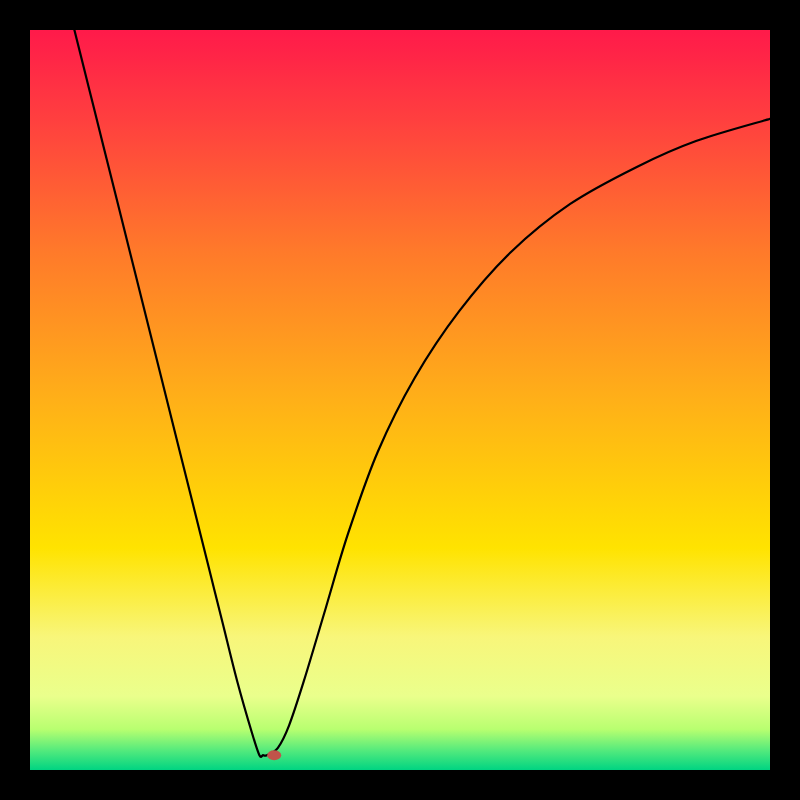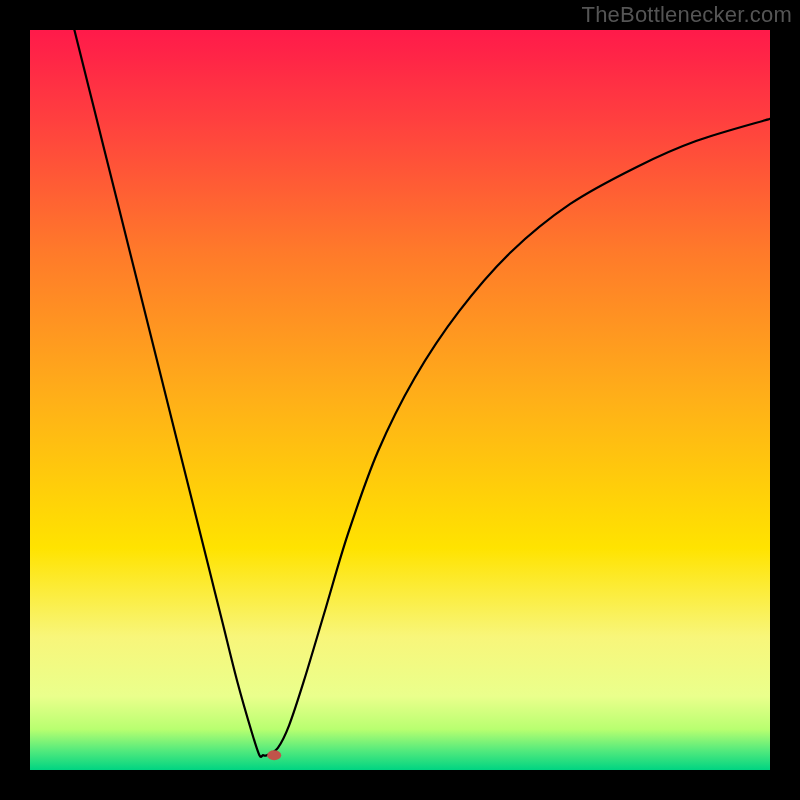--- a/index.html
+++ b/index.html
@@ -37,21 +37,20 @@
   .plot-area svg {
     width: 100%;
     height: 100%;
     display: block;
   }
 </style>
 </head>
 <body>
 
 <div class="frame">
-  <div class="watermark">TheBottlenecker.com</div>
 
   <div class="plot-area">
     <svg viewBox="0 0 740 740" preserveAspectRatio="none">
       <defs>
         <linearGradient id="bg-grad" x1="0" y1="0" x2="0" y2="1">
 
         <stop offset="0%" stop-color="#ff1a4a"></stop>
             <stop offset="12%" stop-color="#ff3f3f"></stop>
             <stop offset="30%" stop-color="#ff7a2a"></stop>
             <stop offset="50%" stop-color="#ffb018"></stop>

